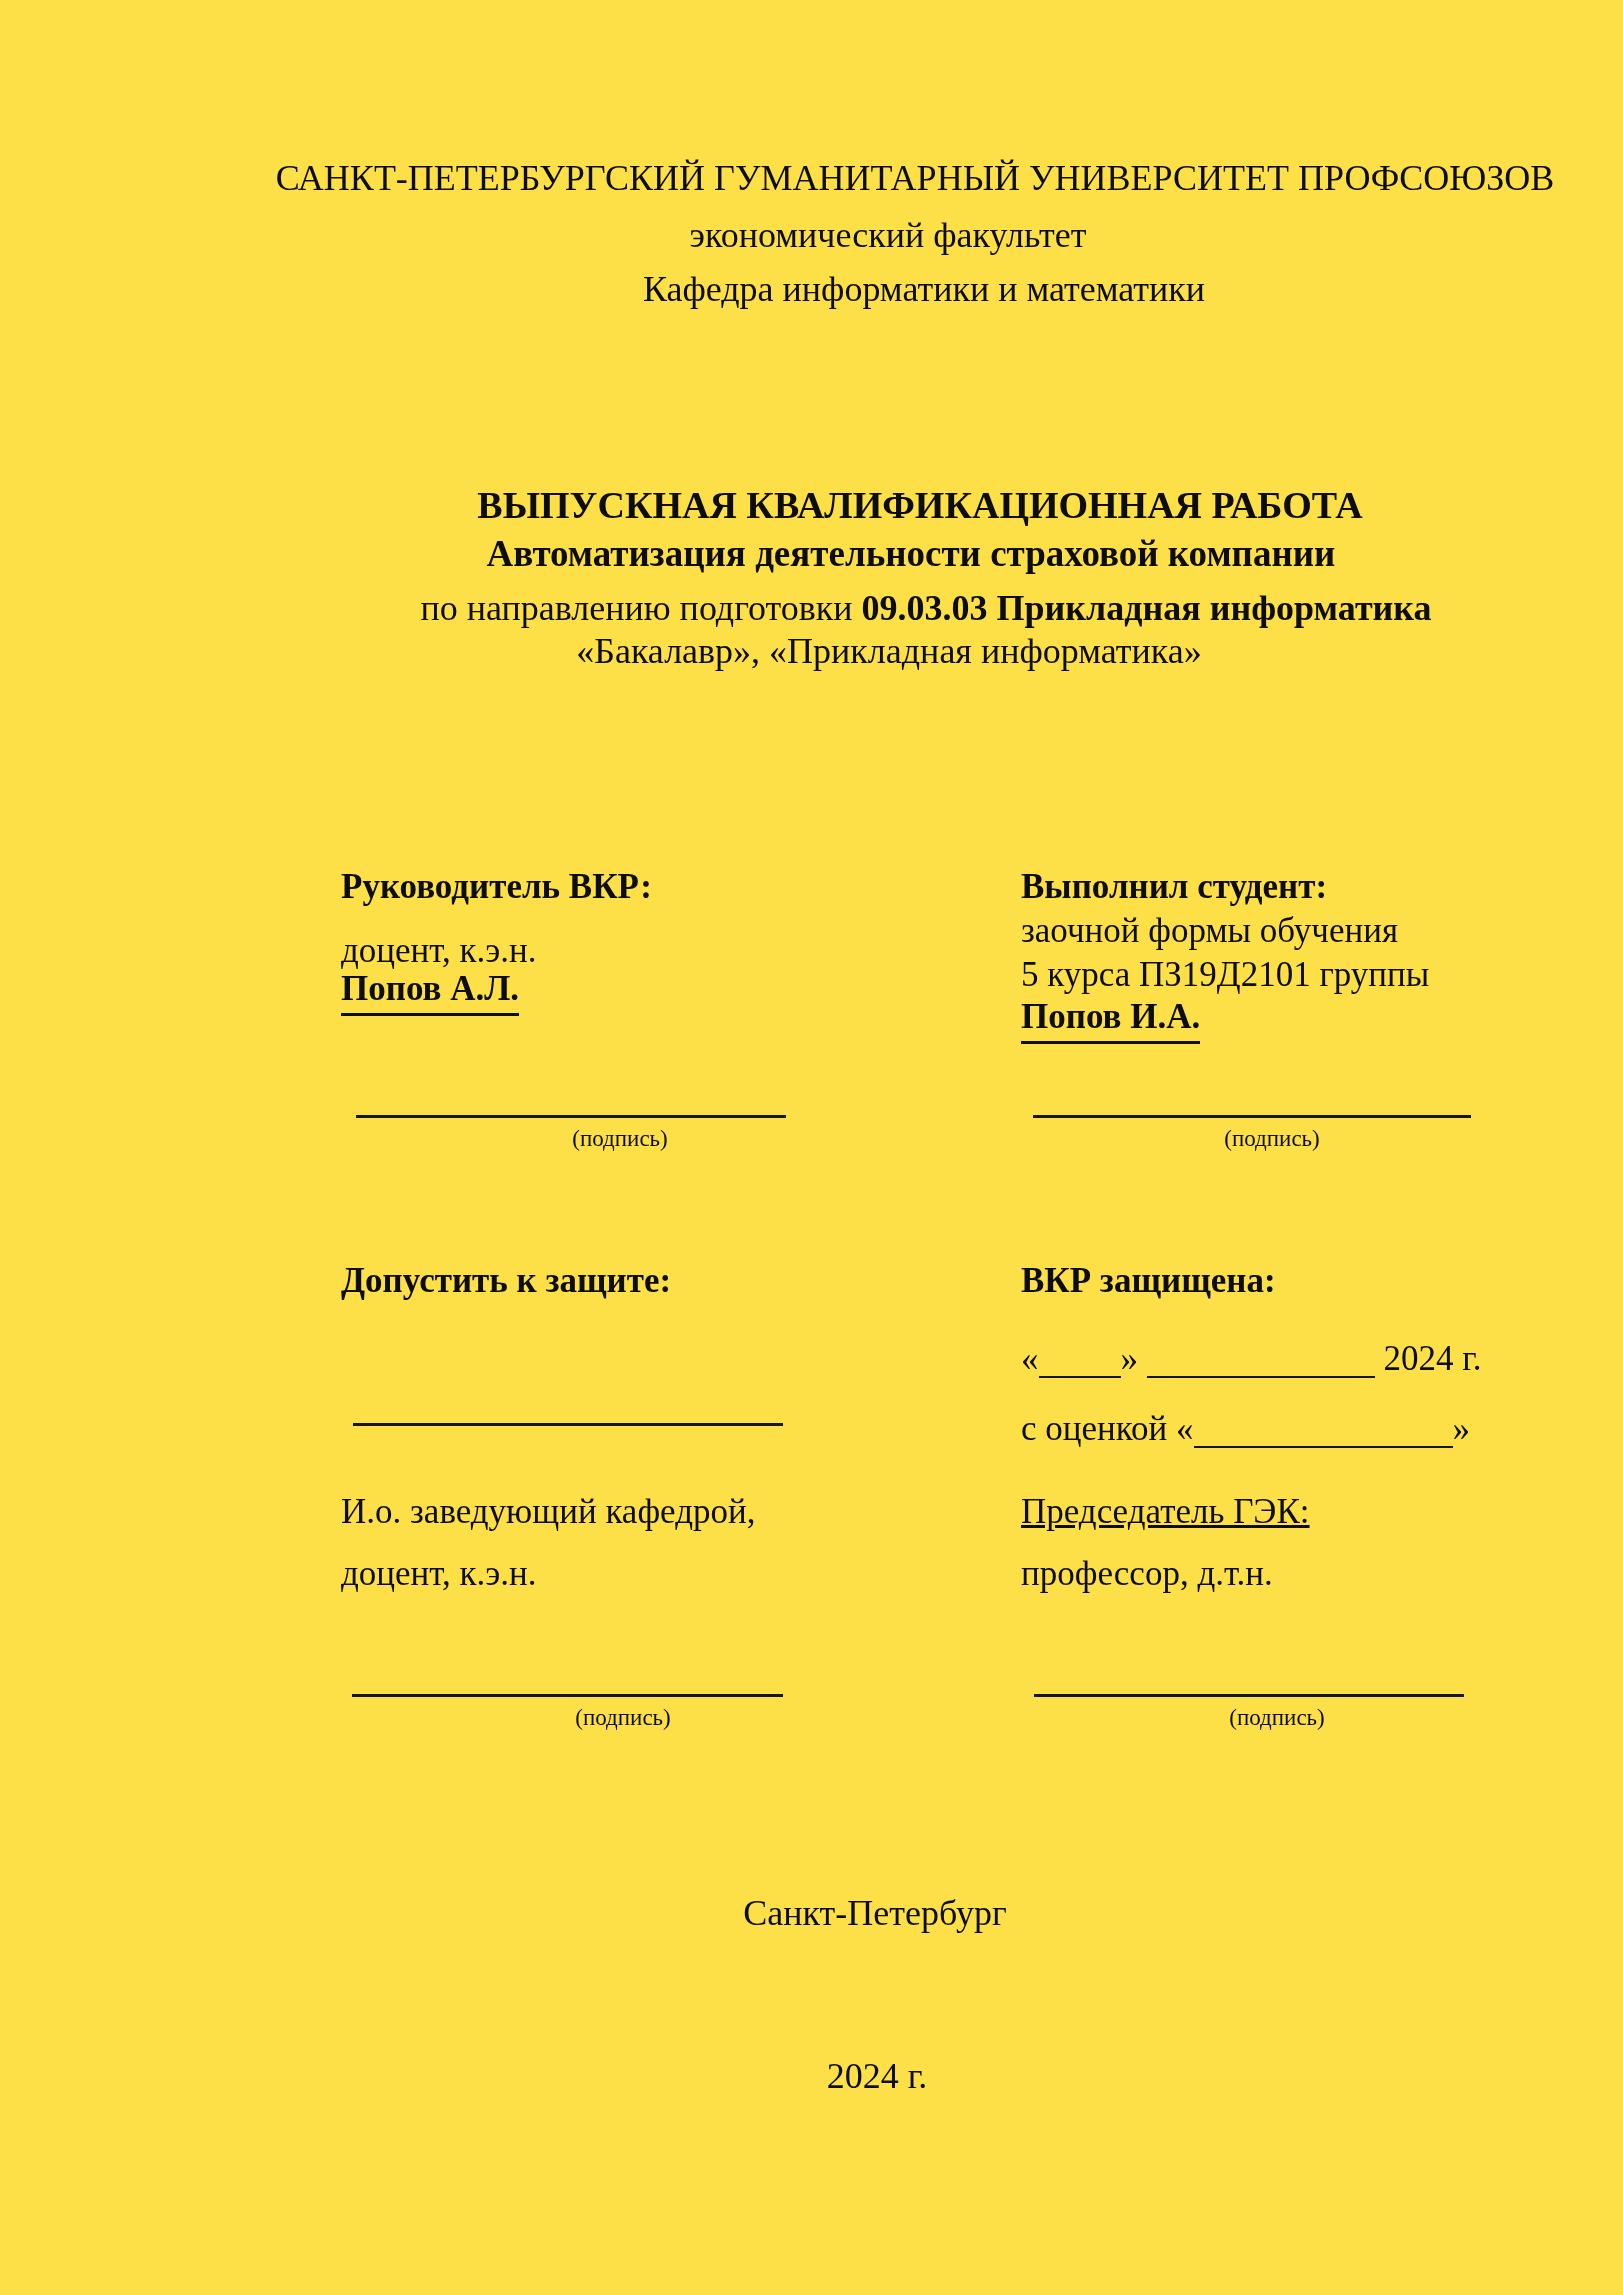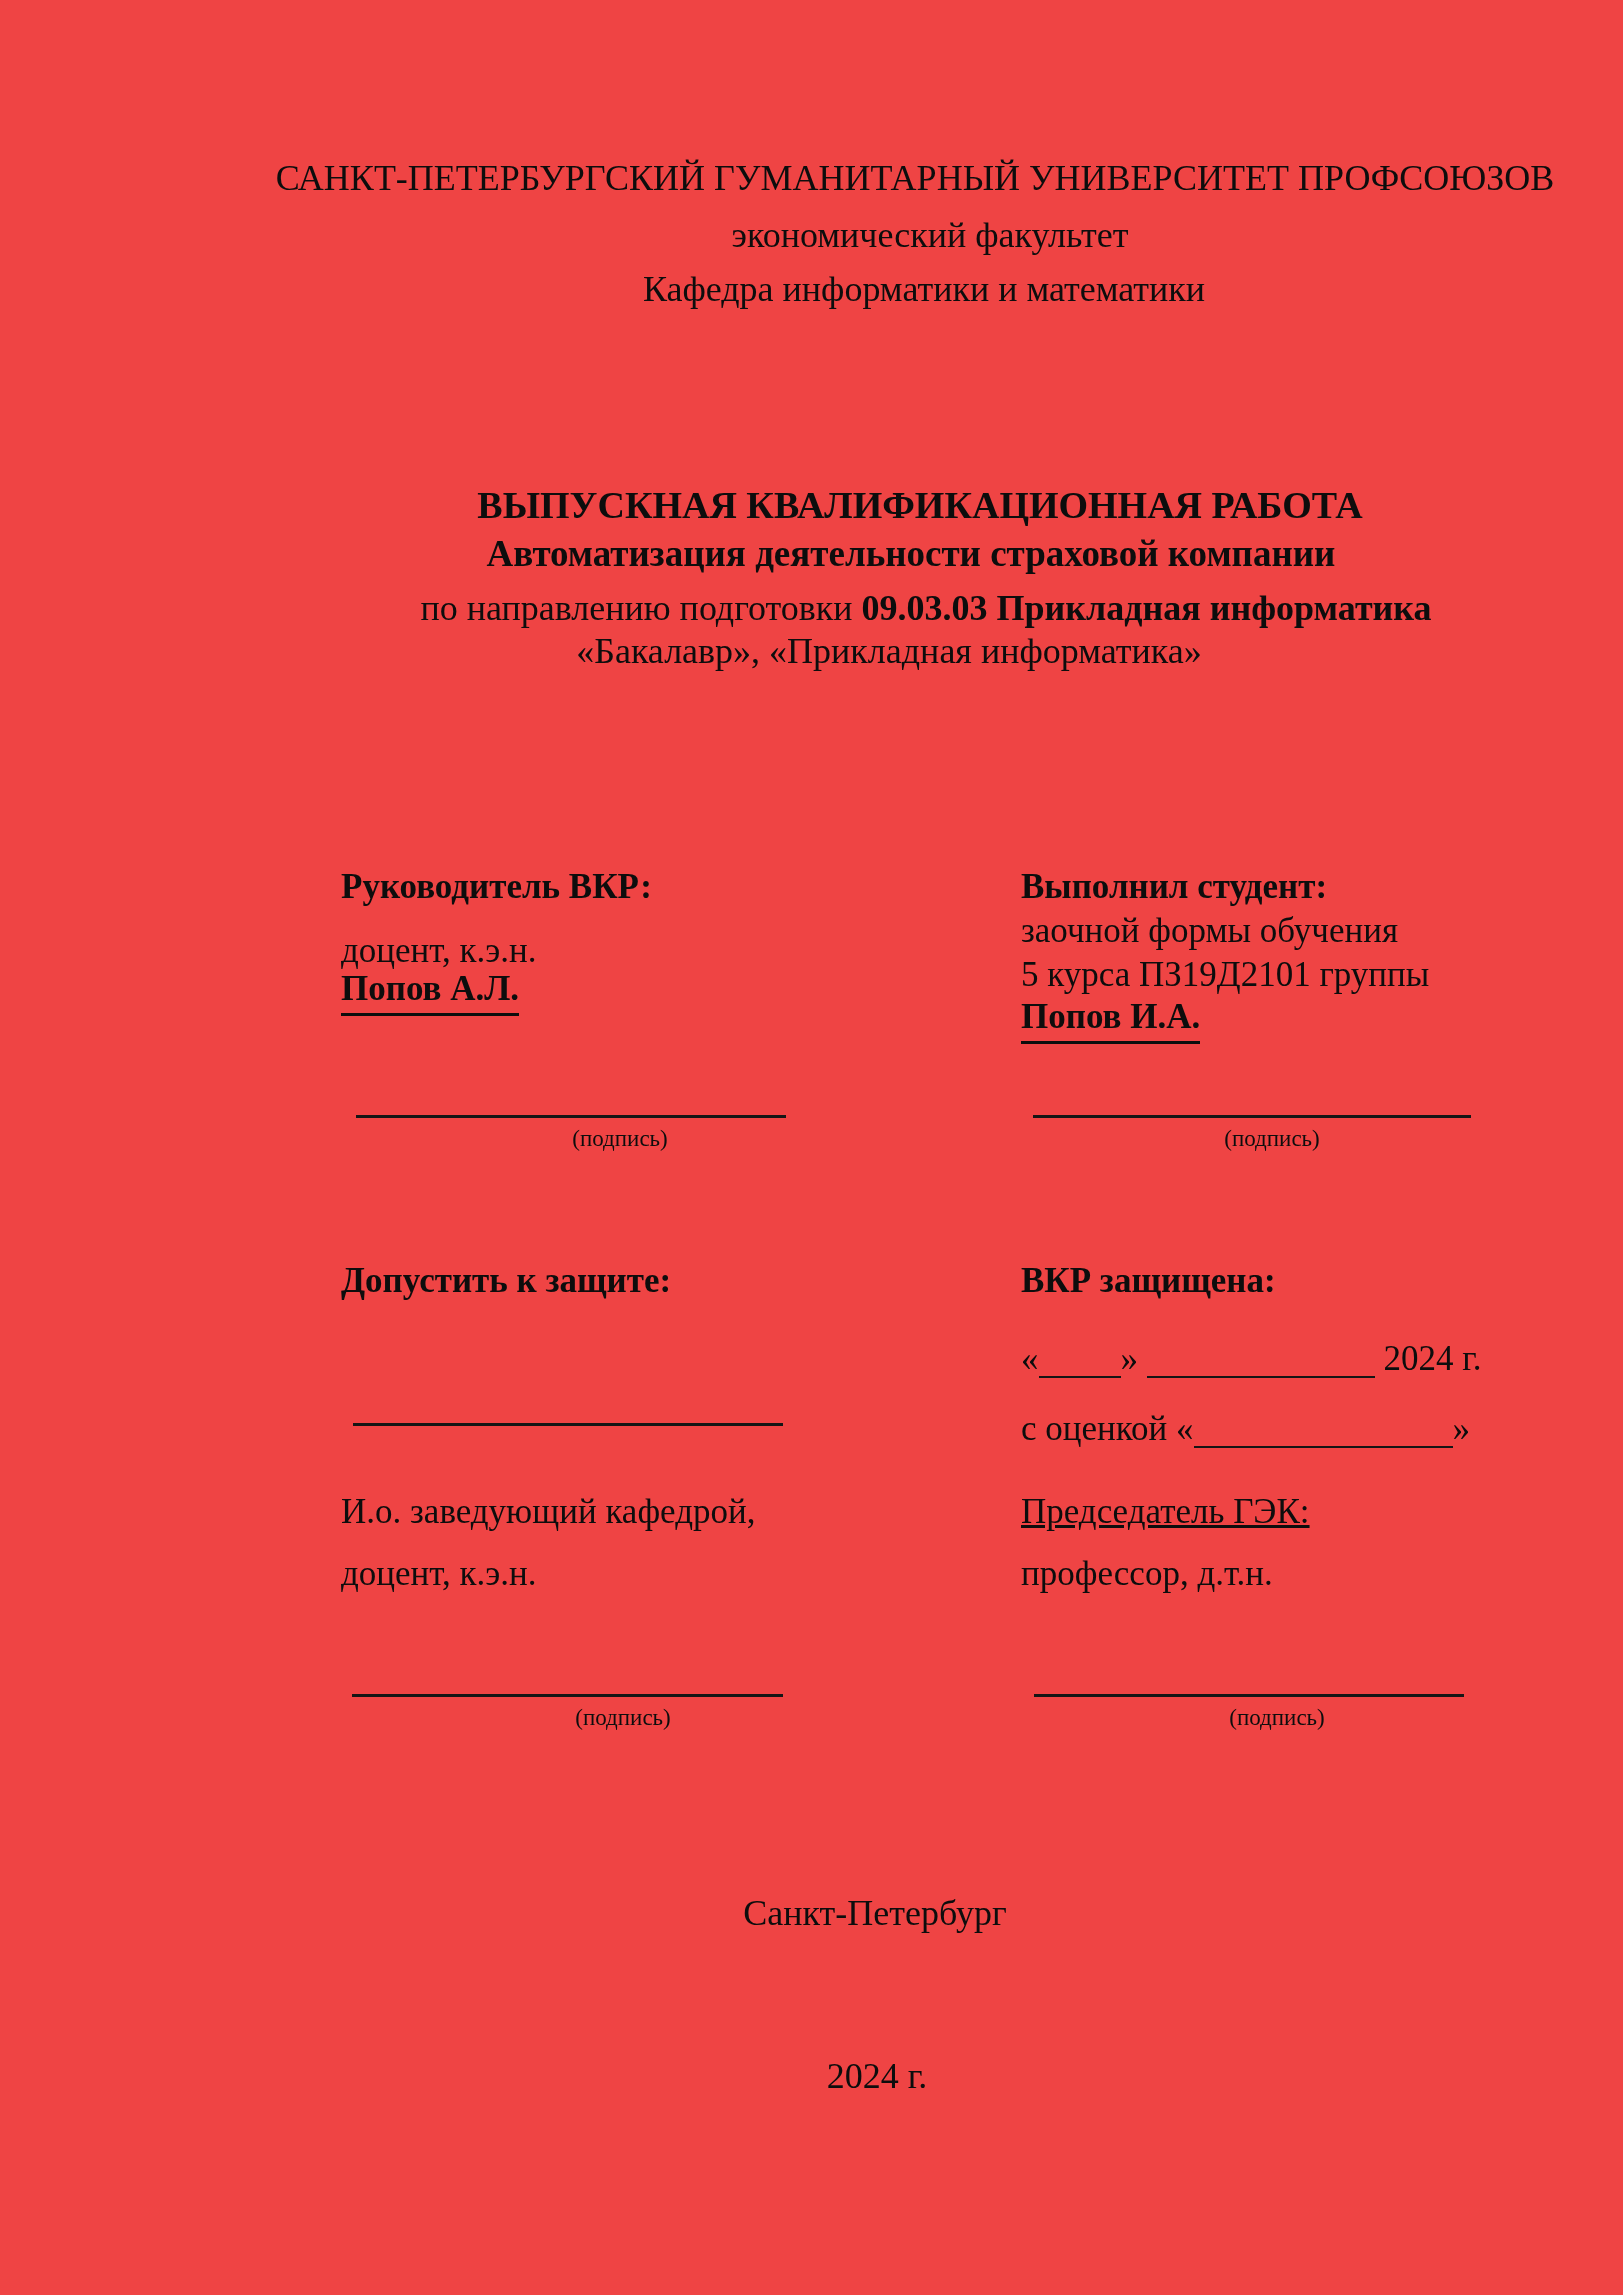--- a/index.html
+++ b/index.html
@@ -1,19 +1,19 @@
 <!DOCTYPE html>
 <html style="font-size:12.6px"><head>
 <meta charset="utf-8">
 <style>
   html,body{margin:0;padding:0;background:#808080;}
   #page{
     position:relative;
     width:1623px;height:2295px;
-    background:#ef4444;
+    background:#fde047;
     font-family:"Liberation Serif","DejaVu Serif",serif;
     color:#0d0d0d;
     overflow:hidden;
   }
   .abs{position:absolute;white-space:nowrap;}
   .ctr{transform:translateX(-50%);}
   .b{font-weight:bold;}
   .f46{font-size:36px;}
   .f48{font-size:38px;}
   .f47{font-size:37px;}
@@ -23,21 +23,21 @@
   .ul-name{display:inline-block;border-bottom:3.9px solid #0d0d0d;padding-bottom:3.9px;}
   .sig-line{position:absolute;height:0;border-top:3.1px solid #151515;}
   .blank{display:inline-block;border-bottom:2.4px solid #151515;vertical-align:-7.9px;height:1em;}
 </style>
 </head>
 <body>
 
 <div id="page">
 
   <div class="abs ctr f46" style="top:157px;left:915px;">САНКТ-ПЕТЕРБУРГСКИЙ ГУМАНИТАРНЫЙ УНИВЕРСИТЕТ ПРОФСОЮЗОВ</div>
-  <div class="abs ctr f46" style="top:214px;left:930px;">экономический факультет</div>
+  <div class="abs ctr f46" style="top:214px;left:888px;">экономический факультет</div>
   <div class="abs ctr f46" style="top:268px;left:924px;">Кафедра информатики и математики</div>
 
   <div class="abs ctr f48 b" style="top:483px;left:920px;">ВЫПУСКНАЯ КВАЛИФИКАЦИОННАЯ РАБОТА</div>
   <div class="abs ctr f47 b" style="top:532px;left:911px;text-align:center;">Автоматизация деятельности страховой компании</div>
   <div class="abs ctr f46" style="top:587px;left:926px;">
     <span>по направлению подготовки </span><span class="b">09.03.03 Прикладная информатика</span>
   </div>
   <div class="abs ctr f46" style="top:630px;left:889px;">«Бакалавр», «Прикладная информатика»</div>
 
   <div class="abs f45 b" style="top:867px;left:341px;">Руководитель ВКР:</div>

